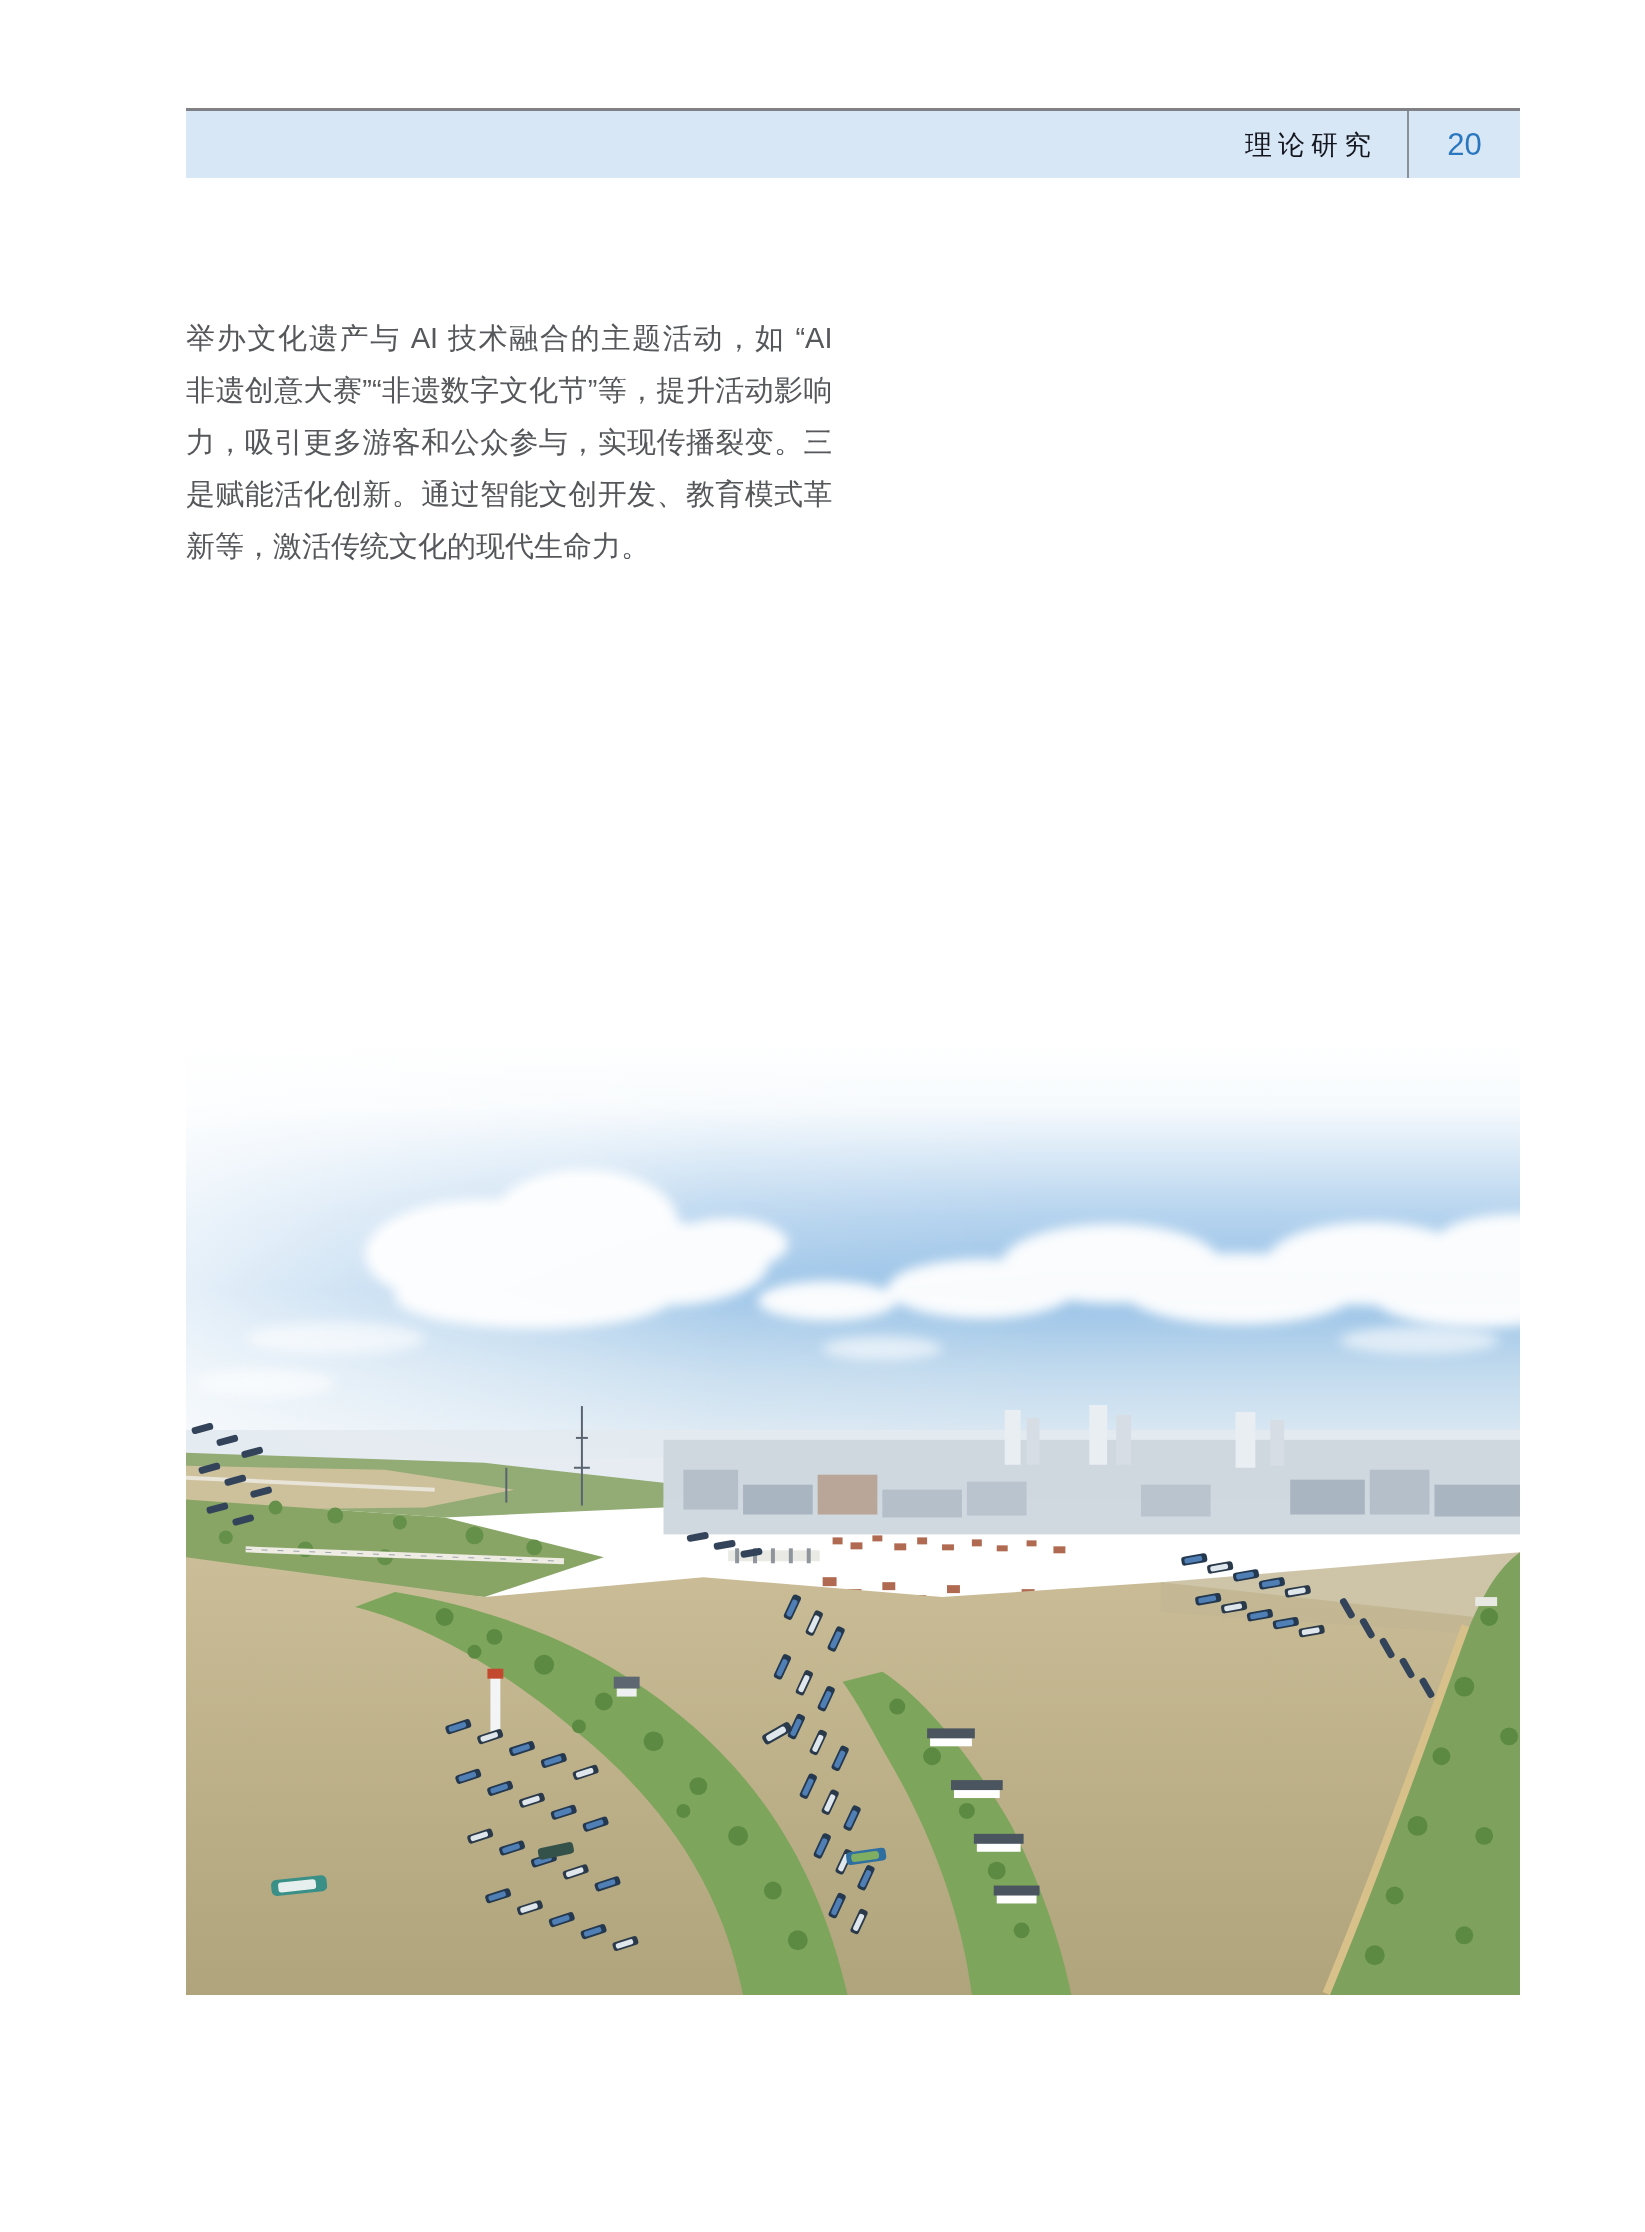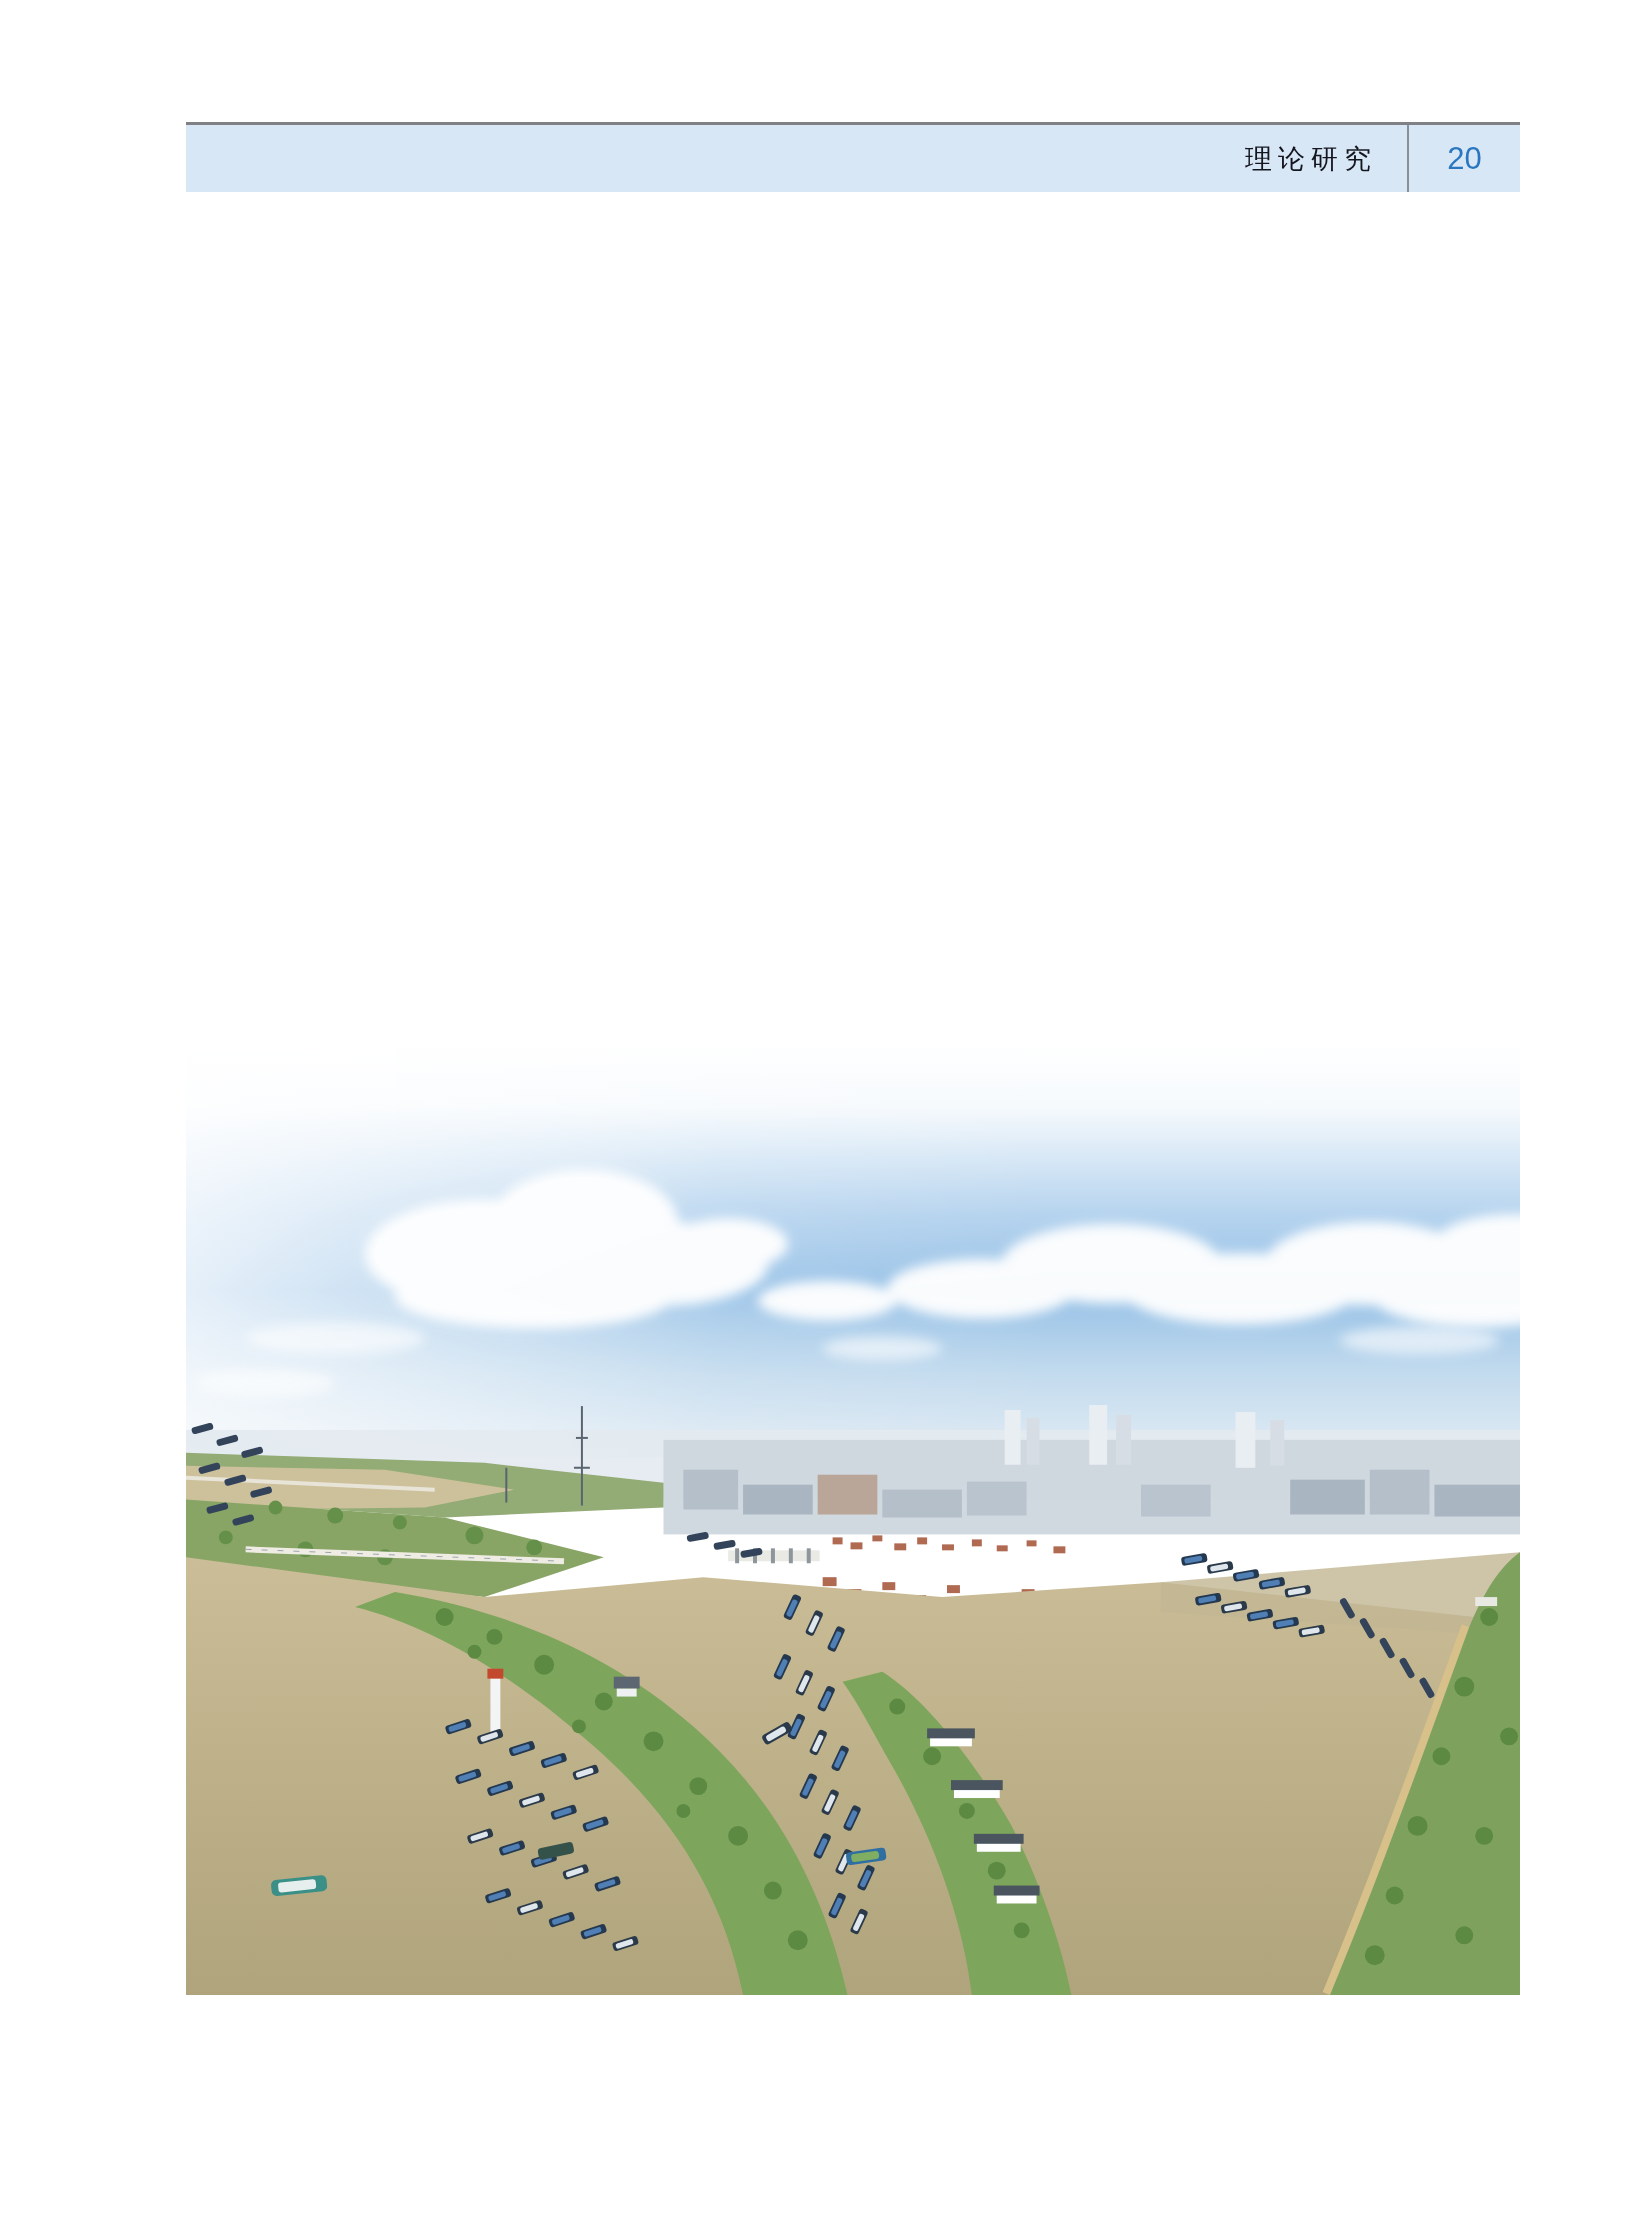--- a/index.html
+++ b/index.html
@@ -5,21 +5,21 @@
   html,body{margin:0;padding:0;background:#e8e8e8;}
   .page{
     position:relative;
     width:1646px;height:2233px;
     background:#ffffff;
     overflow:hidden;
     font-family:"Liberation Sans","DejaVu Sans",sans-serif;
   }
   
   .header-bar{
-    position:absolute;left:186px;top:122px;width:1334px;height:70px;
+    position:absolute;left:186px;top:108px;width:1334px;height:70px;
     background:#d8e7f5;border-top:3px solid #7f8184;
     box-sizing:border-box;display:flex;align-items:center;
   }
   .header-spacer{flex:1;}
   .header-title{
     font-family:"DejaVu Serif","Liberation Serif",serif;
     font-size:27px;color:#14161f;letter-spacing:6px;white-space:nowrap;
   }
   .header-divider{width:2px;align-self:stretch;background:#8b9096;margin-left:30px;}
   .header-pageno{
@@ -53,20 +53,21 @@
 
   <div class="header-bar">
     <div class="header-spacer"></div>
     <span class="header-title">理论研究</span>
     <span class="header-divider"></span>
     <span class="header-pageno">20</span>
   </div>
 
   <div class="columns">
     <div class="col">
+        <p>举办文化遗产与 AI 技术融合的主题活动，如 “AI 非遗创意大赛”“非遗数字文化节”等，提升活动影响力，吸引更多游客和公众参与，实现传播裂变。三是赋能活化创新。通过智能文创开发、教育模式革新等，激活传统文化的现代生命力。</p>
       </div>
     <div class="col">
       </div>
   </div>
 
   <div class="photo" aria-label="城市航拍照片：河流交汇处的港湾，停泊的渔船群、绿色半岛与远处的城市天际线">
     <svg viewBox="0 0 1341 960" preserveAspectRatio="none" aria-hidden="true">
       <defs>
         <linearGradient id="sky" x1="0" y1="0" x2="0" y2="1">
           <stop offset="0" stop-color="#ffffff"></stop>

